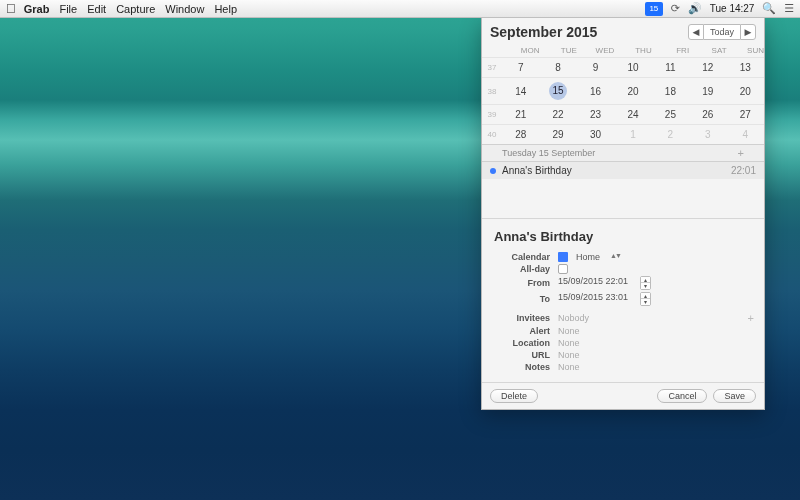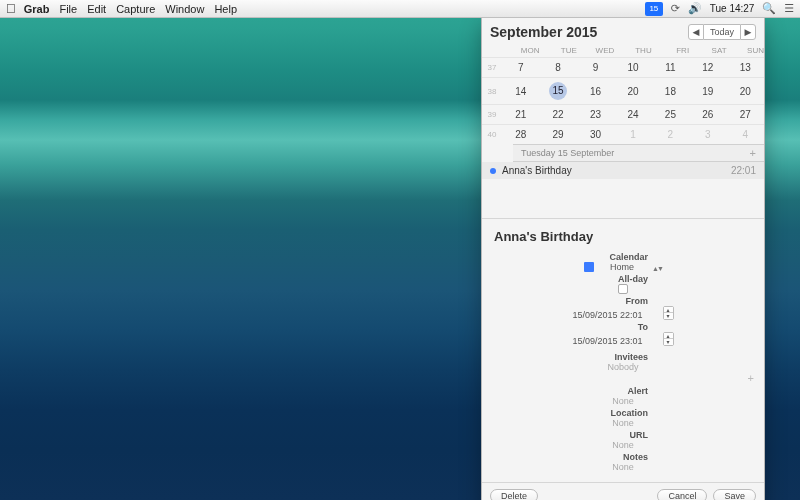--- a/index.html
+++ b/index.html
@@ -62,34 +62,34 @@
   }
   table.cal td.wk { color:#bbb; font-size:8px; cursor:default; }
   table.cal td.other { color:#c4c4c4; }
   table.cal td.sel span {
     display:inline-block; width:18px; height:18px; line-height:18px;
     border-radius:50%; background:#b7c8e6; color:#223;
   }
   
   .dayline {
     border-top:1px solid #d0d0d0; border-bottom:1px solid #d0d0d0;
-    background:#eee; padding:2px 8px; display:flex; align-items:center;
-    font-size:9px; color:#888;margin-left:31px;
+    background:#eee; padding:2px 20px; display:flex; align-items:center;
+    font-size:9px; color:#888;
   }
   .dayline .plus { margin-left:auto; color:#aaa; cursor:pointer; font-size:11px; }
   .evrow { display:flex; align-items:center; padding:3px 8px; background:#eaeaea; font-size:10px; }
   .evrow .dot { width:6px; height:6px; border-radius:50%; background:#3a7bff; margin-right:6px; }
   .evrow .time { margin-left:auto; color:#999; }
   .gap { height:40px; background:#f4f4f4; border-bottom:1px solid #d6d6d6; }
   
   .detail { padding:6px 10px 8px; }
   .det-title { font-size:13px; font-weight:bold; margin:4px 0 8px 2px; }
-  .frow { display:flex; align-items:center; margin:2px 0; font-size:9px;flex-direction:column; }
+  .frow { display:flex; align-items:center; margin:2px 0; font-size:9px; }
   .flabel { width:58px; text-align:right; margin-right:8px; font-weight:bold; color:#555; }
-  .fval { color:#555; display:flex; align-items:flex-end; gap:16px; }
+  .fval { color:#555; display:flex; align-items:flex-start; gap:8px; }
   .fval.muted { color:#aaa; }
   .colorbox { width:10px; height:10px; background:#3a7bff; display:inline-block; border-radius:1px; }
   .updn { font-size:7px; color:#777; margin-left:2px; letter-spacing:-2px; }
   .chk { width:10px; height:10px; border:1px solid #aaa; background:#fff; border-radius:2px; }
   .stepper { display:inline-flex; flex-direction:column; margin-left:4px; border:1px solid #bbb; border-radius:2px; }
   .stepper div { width:9px; height:6px; font-size:6px; line-height:6px; text-align:center; background:#fdfdfd; cursor:pointer; }
   .stepper div:first-child { border-bottom:1px solid #ccc; }
   .invplus { margin-left:auto; color:#bbb; font-size:11px; cursor:pointer; }
   
   .footer { display:flex; padding:6px 8px; gap:6px; border-top:1px solid #d6d6d6; }

